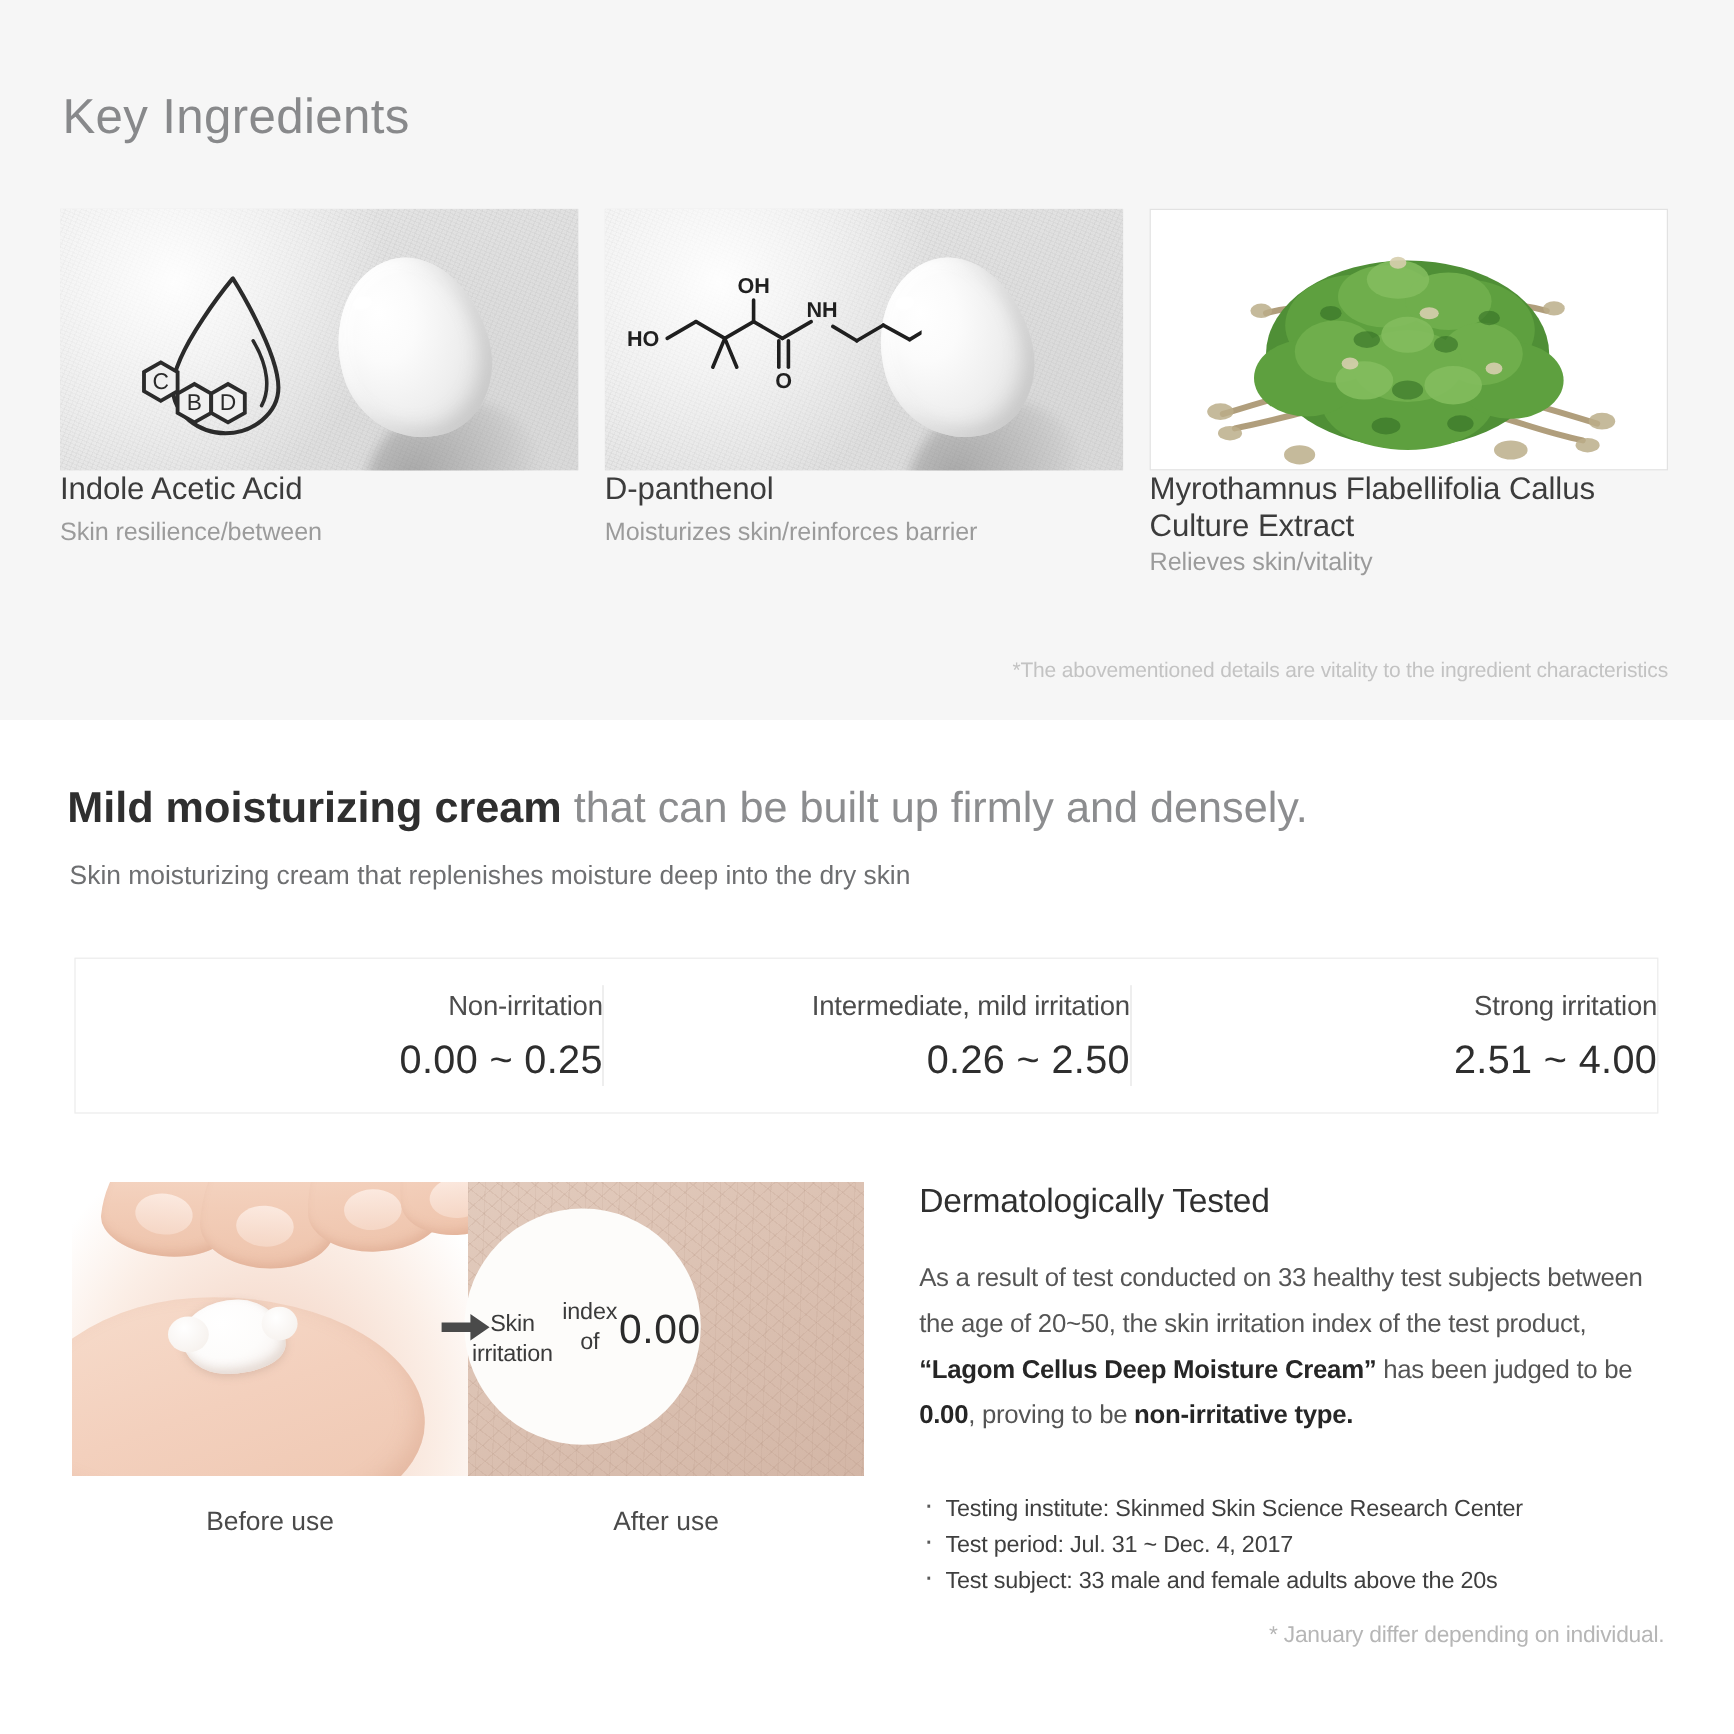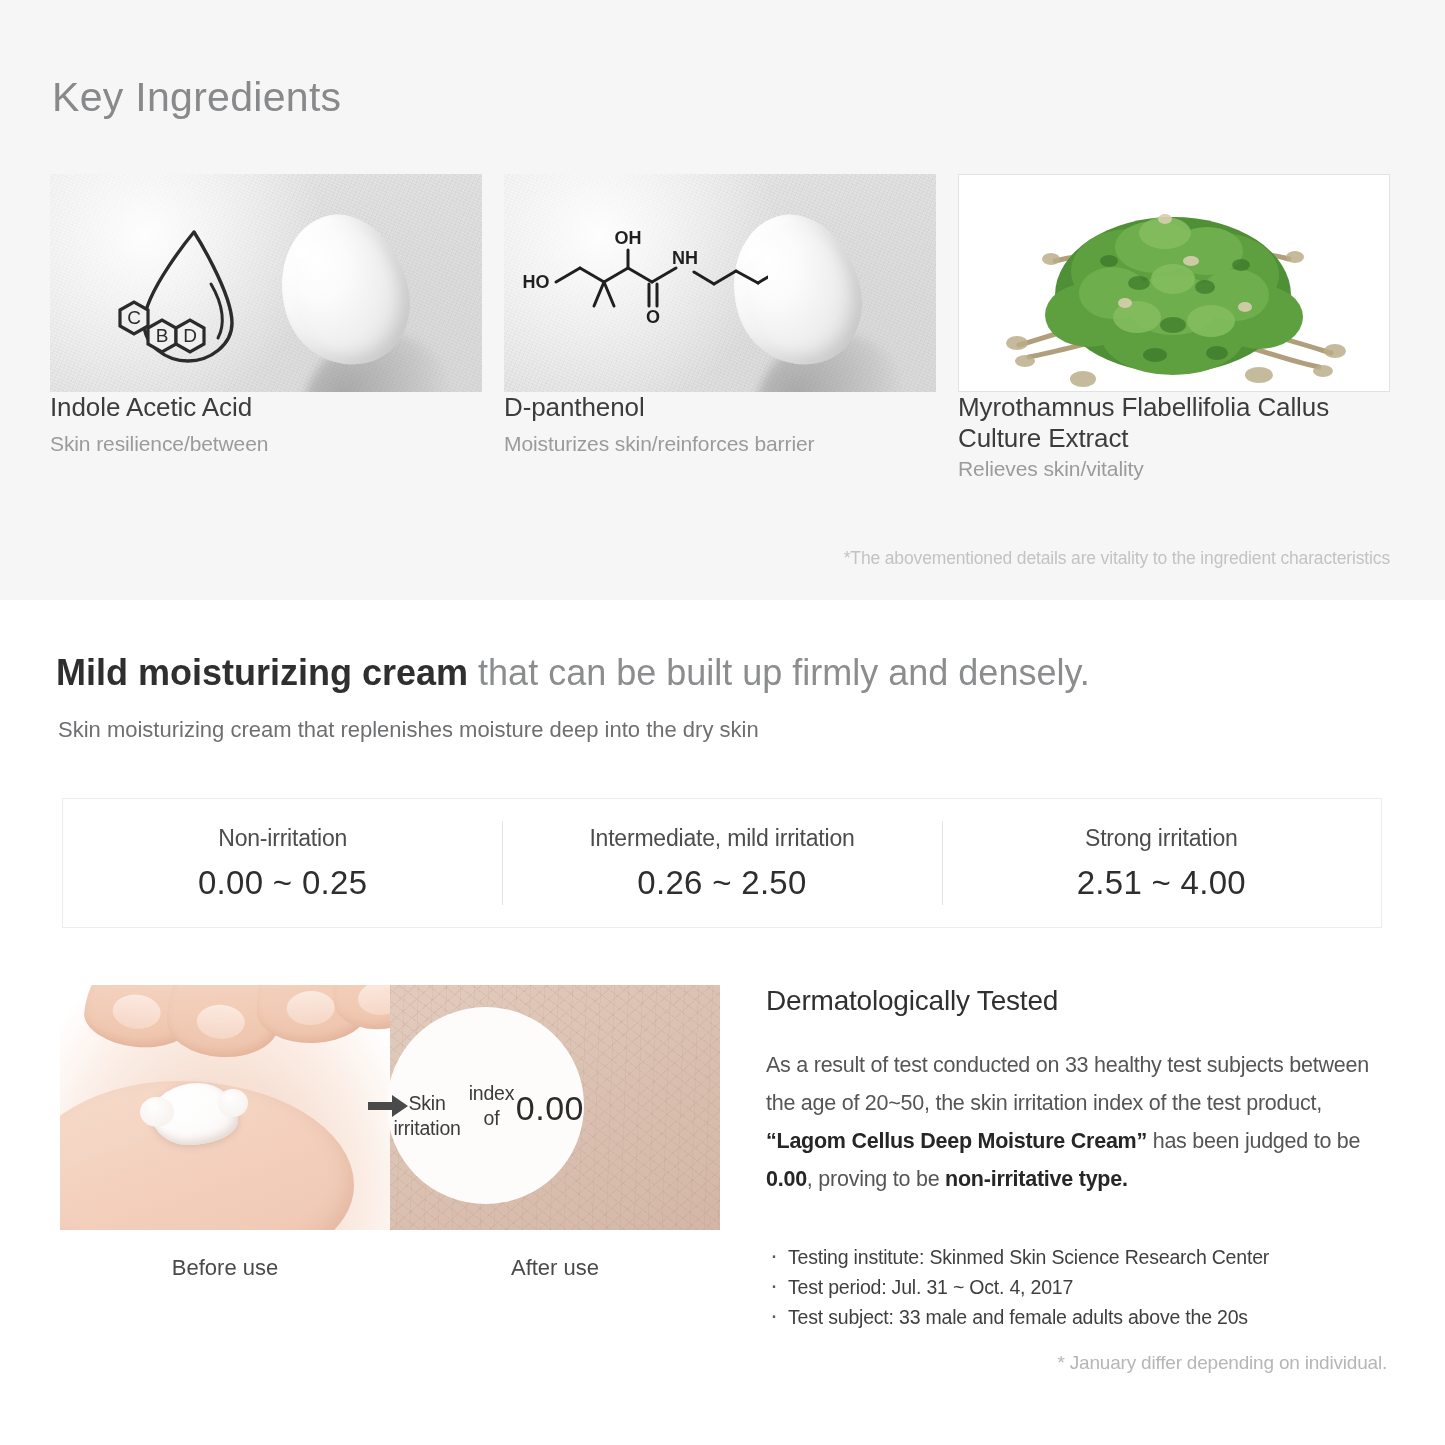--- a/index.html
+++ b/index.html
@@ -175,21 +175,21 @@
     top: 198px;
     width: 1320px;
     height: 130px;
     border: 1px solid #ececec;
     display: flex;
   }
   .range-cell {
     flex: 1;
     display: flex;
     flex-direction: column;
-    align-items: center;
+    align-items: flex-end;
     justify-content: center;
     position: relative;
   }
   .range-cell + .range-cell::before {
     content: "";
     position: absolute;
     left: 0; top: 22px; bottom: 22px;
     width: 1px;
     background: #e3e3e3;
   }
@@ -576,20 +576,20 @@
       <div class="ba-cap">Before use</div>
       <div class="ba-cap">After use</div>
     </div>
 
     <h3 class="derm-title">Dermatologically Tested</h3>
 
     <p class="derm-body"><span>As a result of test conducted on 33 healthy test subjects between the age of 20~50, the skin irritation index of the test product, </span><b>“Lagom Cellus Deep Moisture Cream”</b><span> has been judged to be </span><b>0.00</b><span>, proving to be </span><b>non-irritative type.</b></p>
 
     <ul class="derm-list">
       <li>Testing institute: Skinmed Skin Science Research Center</li>
-      <li>Test period: Jul. 31 ~ Oct. 4, 2017</li>
+      <li>Test period: Jul. 31 ~ Dec. 4, 2017</li>
       <li>Test subject: 33 male and female adults above the 20s</li>
     </ul>
 
     <div class="derm-note">* January differ depending on individual.</div>
   </section>
 
 </div>
 
 </body></html>

